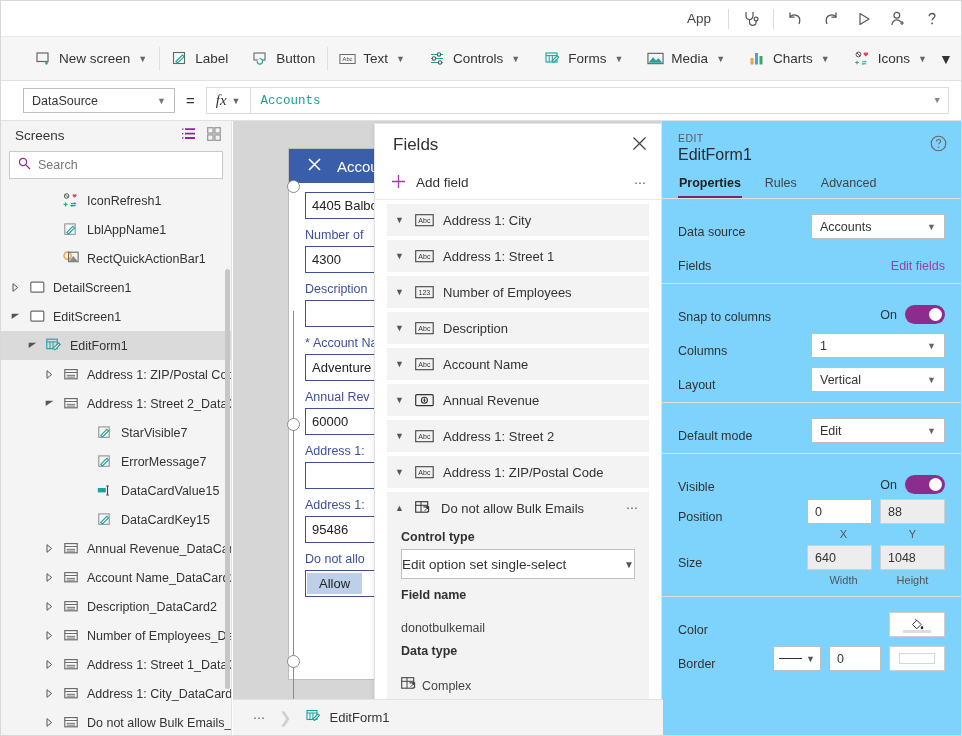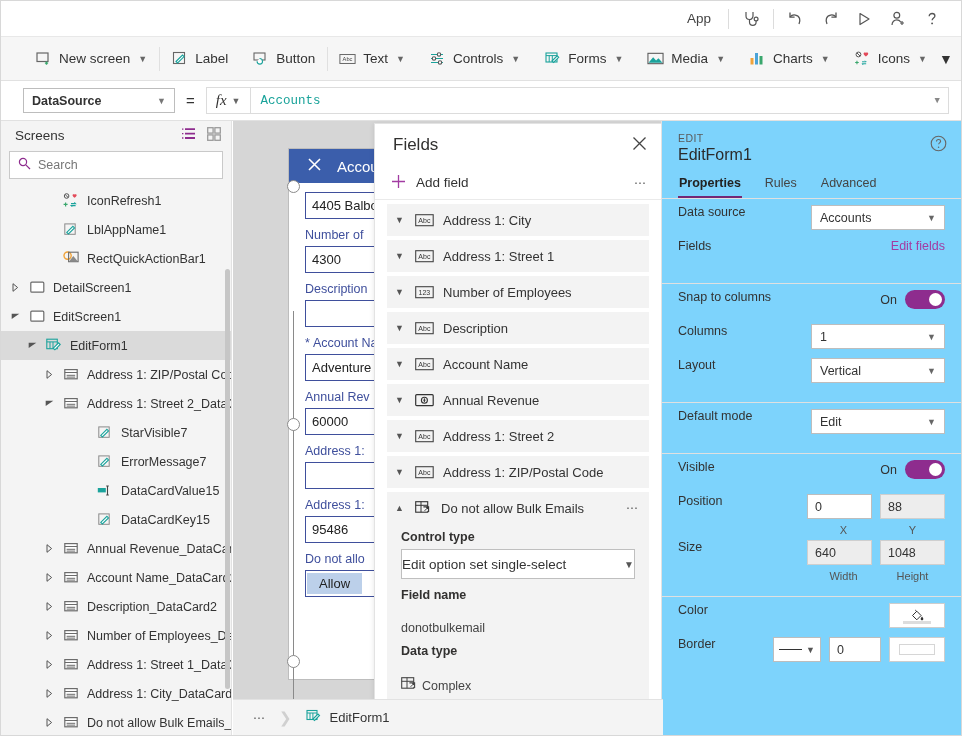--- a/index.html
+++ b/index.html
@@ -67,21 +67,20 @@
   
   .formulabar {
     position: absolute; left: 0; top: 80px; width: 962px; height: 40px;
     background: #ffffff; border-bottom: 1px solid #e1e1e1;
     display: flex; align-items: center; padding-left: 22px;
   }
   .prop-select {
     width: 152px; height: 25px; border: 1px solid #bdbdbd; background: #fff;
     display: flex; align-items: center; padding: 0 8px; font-size: 12.5px; color: #333;
     cursor: pointer;
-    font-weight: bold;
   }
   .prop-select .caret2 { margin-left: auto; font-size: 9px; color: #777; }
   .eq { padding: 0 11px; font-size: 15px; color: #333; }
   .fx-box {
     height: 27px; border: 1px solid #dcdcdc; border-right: none; background: #fff;
     display: flex; align-items: center; padding: 0 9px; gap: 4px; cursor: pointer;
   }
   .fx-box i { font-family: "Liberation Serif", serif; font-style: italic; font-size: 15px; }
   .formula-input {
     flex: 1; height: 27px; border: 1px solid #dcdcdc; background: #fff;
@@ -200,21 +199,21 @@
   .rp-tabs { display: flex; gap: 0; padding: 8px 16px 0 16px; border-bottom: 1px solid #e0e0e0; }
   .rp-tab {
     padding: 4px 1px 8px 1px; margin-right: 22px; font-size: 12.5px; color: #444;
     cursor: pointer; position: relative;
   }
   .rp-tab.active { font-weight: bold; color: #222; }
   .rp-tab.active::after {
     content: ""; position: absolute; left: 0; right: 0; bottom: 0; height: 2px; background: #742774;
   }
   .rp-sec { padding: 6px 16px 10px 16px; border-bottom: 1px solid #e0e0e0; }
-  .rp-row { height: 34px; display: flex; align-items: flex-start; gap: 15px; }
+  .rp-row { height: 34px; display: flex; align-items: flex-end; gap: 15px; }
   .rp-row .k { font-size: 12.5px; color: #333; }
   .rp-row .right { margin-left: auto; display: flex; align-items: center; gap: 8px; }
   .rp-sel {
     width: 134px; height: 25px; background: #fff; border: 1px solid #bdbdbd;
     display: flex; align-items: center; padding: 0 8px; font-size: 12.5px; color: #333;
     cursor: pointer;
   }
   .rp-sel .c { margin-left: auto; font-size: 9px; color: #666; }
   .link { color: #a23ca2; font-size: 12.5px; cursor: pointer; }
   .toggle-on {

